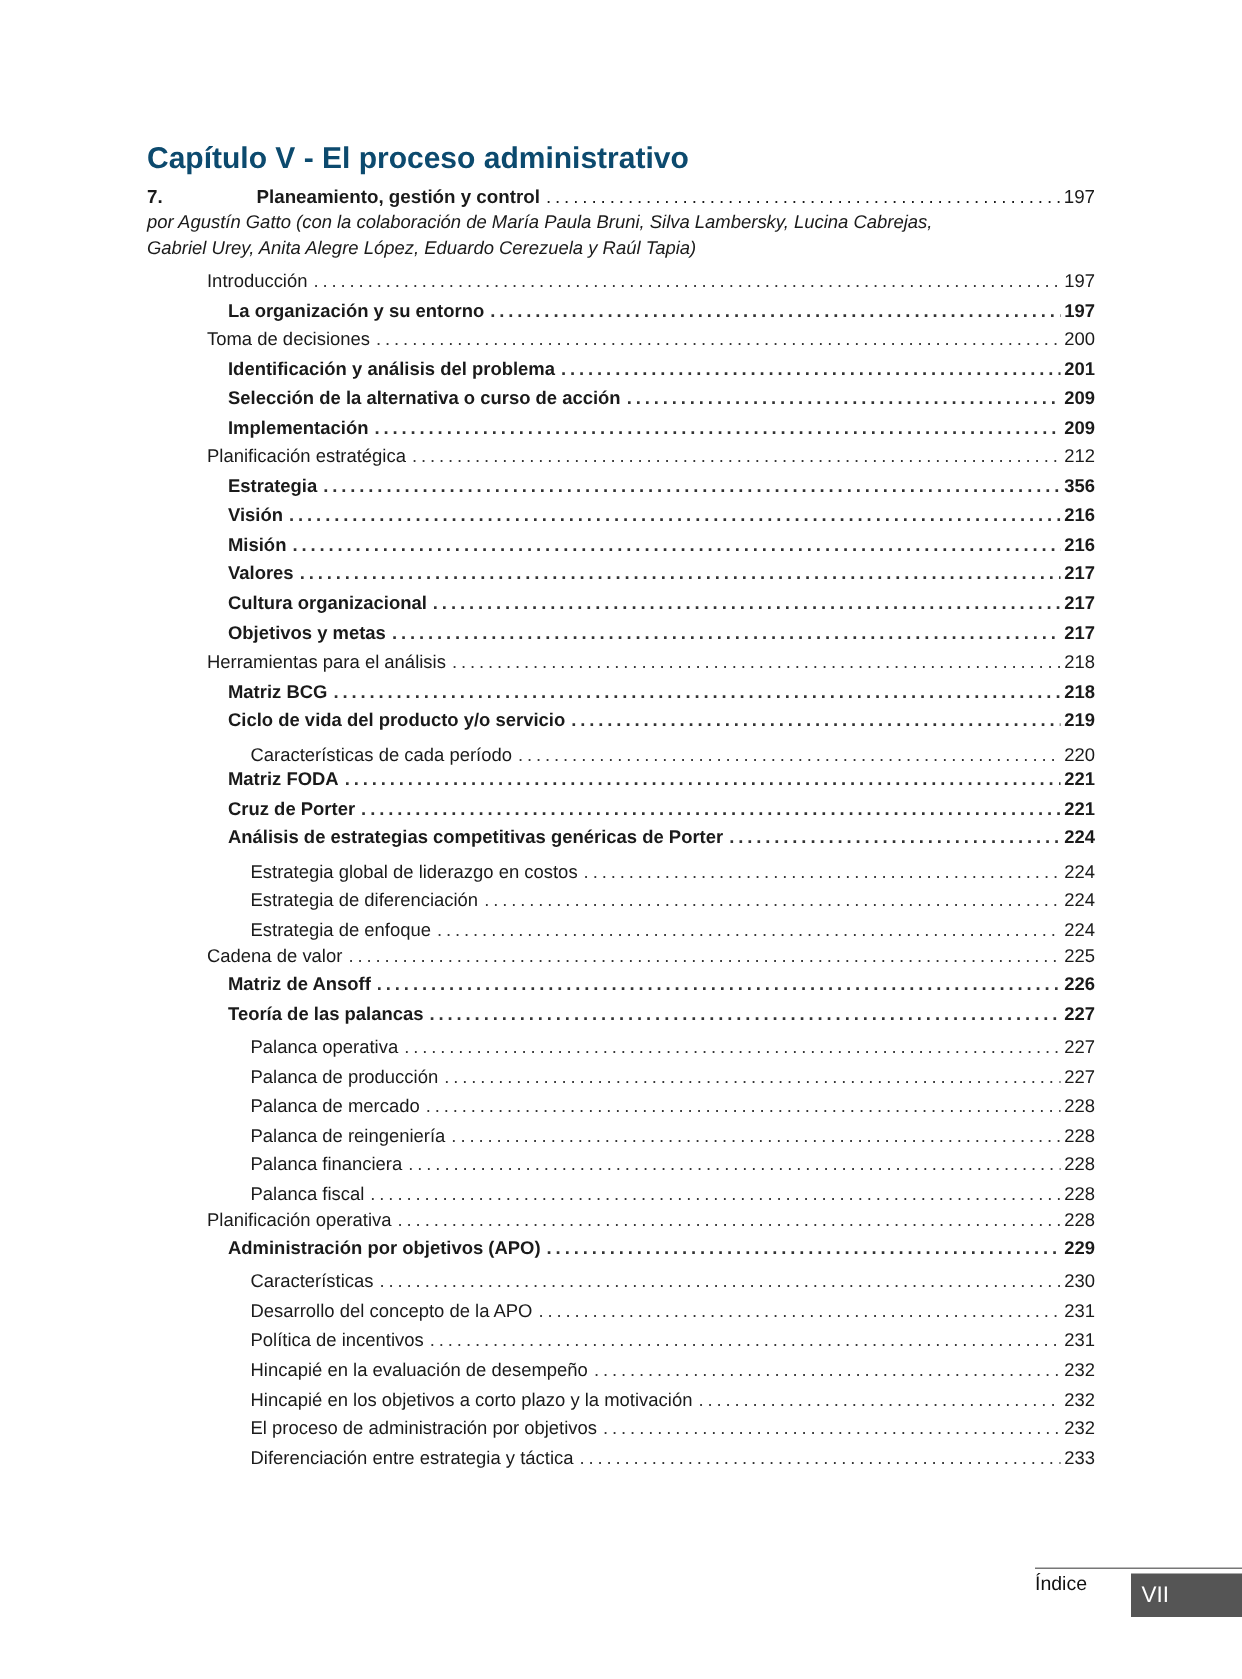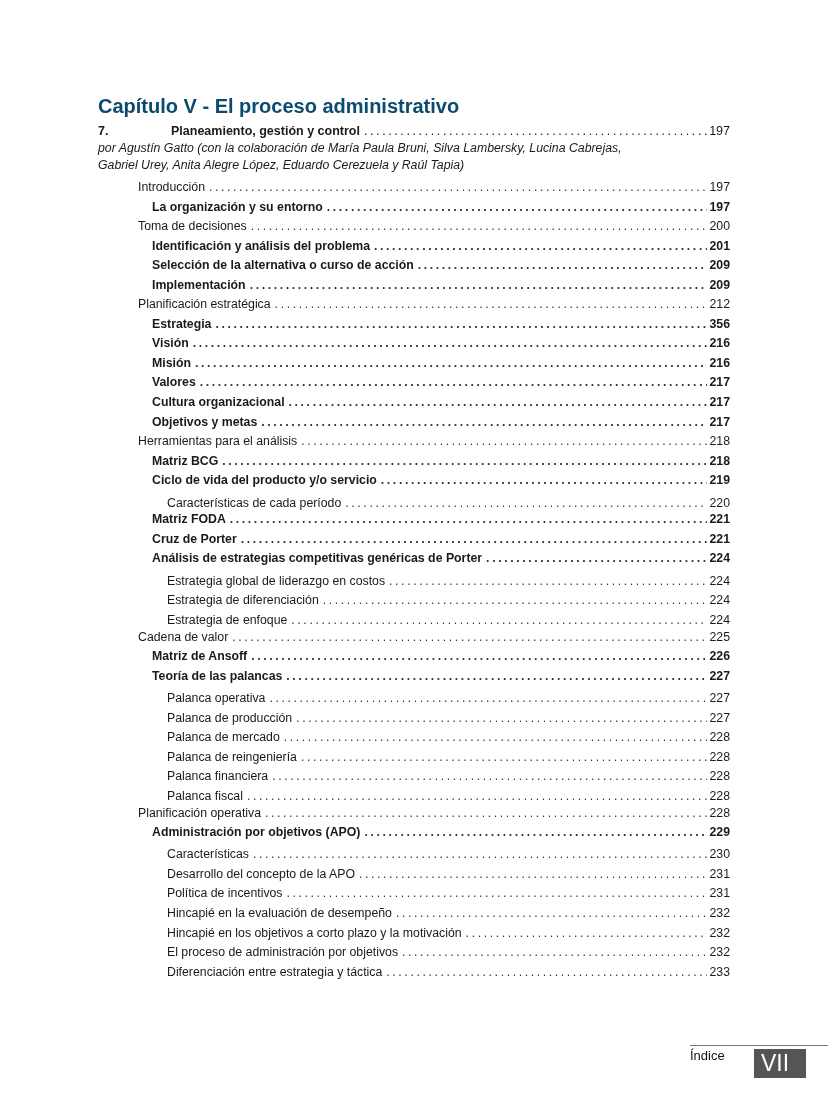--- a/index.html
+++ b/index.html
@@ -15,21 +15,21 @@
   .row { display:flex; align-items:baseline; height:19.55px; font-size:12.3px; }
   .row .t { white-space:nowrap; }
   .row .d { flex:1; overflow:hidden; white-space:nowrap; margin:0 2px 0 4px; letter-spacing:2.6px; color:#333; }
   .row .d::after { content:"....................................................................................................................................................................................................."; }
   .row .p { white-space:nowrap; }
   .lv1 { padding-left:40px; }
   .lv2 { padding-left:54px;font-weight:bold; }
   .lv3 { padding-left:69px;align-items:center; }
   .footer-line { position:absolute; left:690px; top:1045px; width:138px; height:1px; background:#777; }
   .footer-label { position:absolute; left:690px; top:1048px; font-size:13px; color:#111; }
-  .footer-box { position:absolute; left:754px; top:1049px; width:52px; height:29px; background:#555555; color:#ffffff; font-size:23px; line-height:29px; padding-left:7px; box-sizing:border-box; }
+  .footer-box { position:absolute; left:754px; top:1049px; width:74px; height:29px; background:#555555; color:#ffffff; font-size:15px; line-height:29px; padding-left:7px; box-sizing:border-box; }
 </style>
 </head>
 <body>
 
 <div class="chapter-title">Capítulo V - El proceso administrativo</div>
 
 <div class="toc">
   <div class="head">
     <span class="num">7.</span>
     <span class="txt">Planeamiento, gestión y control</span>

